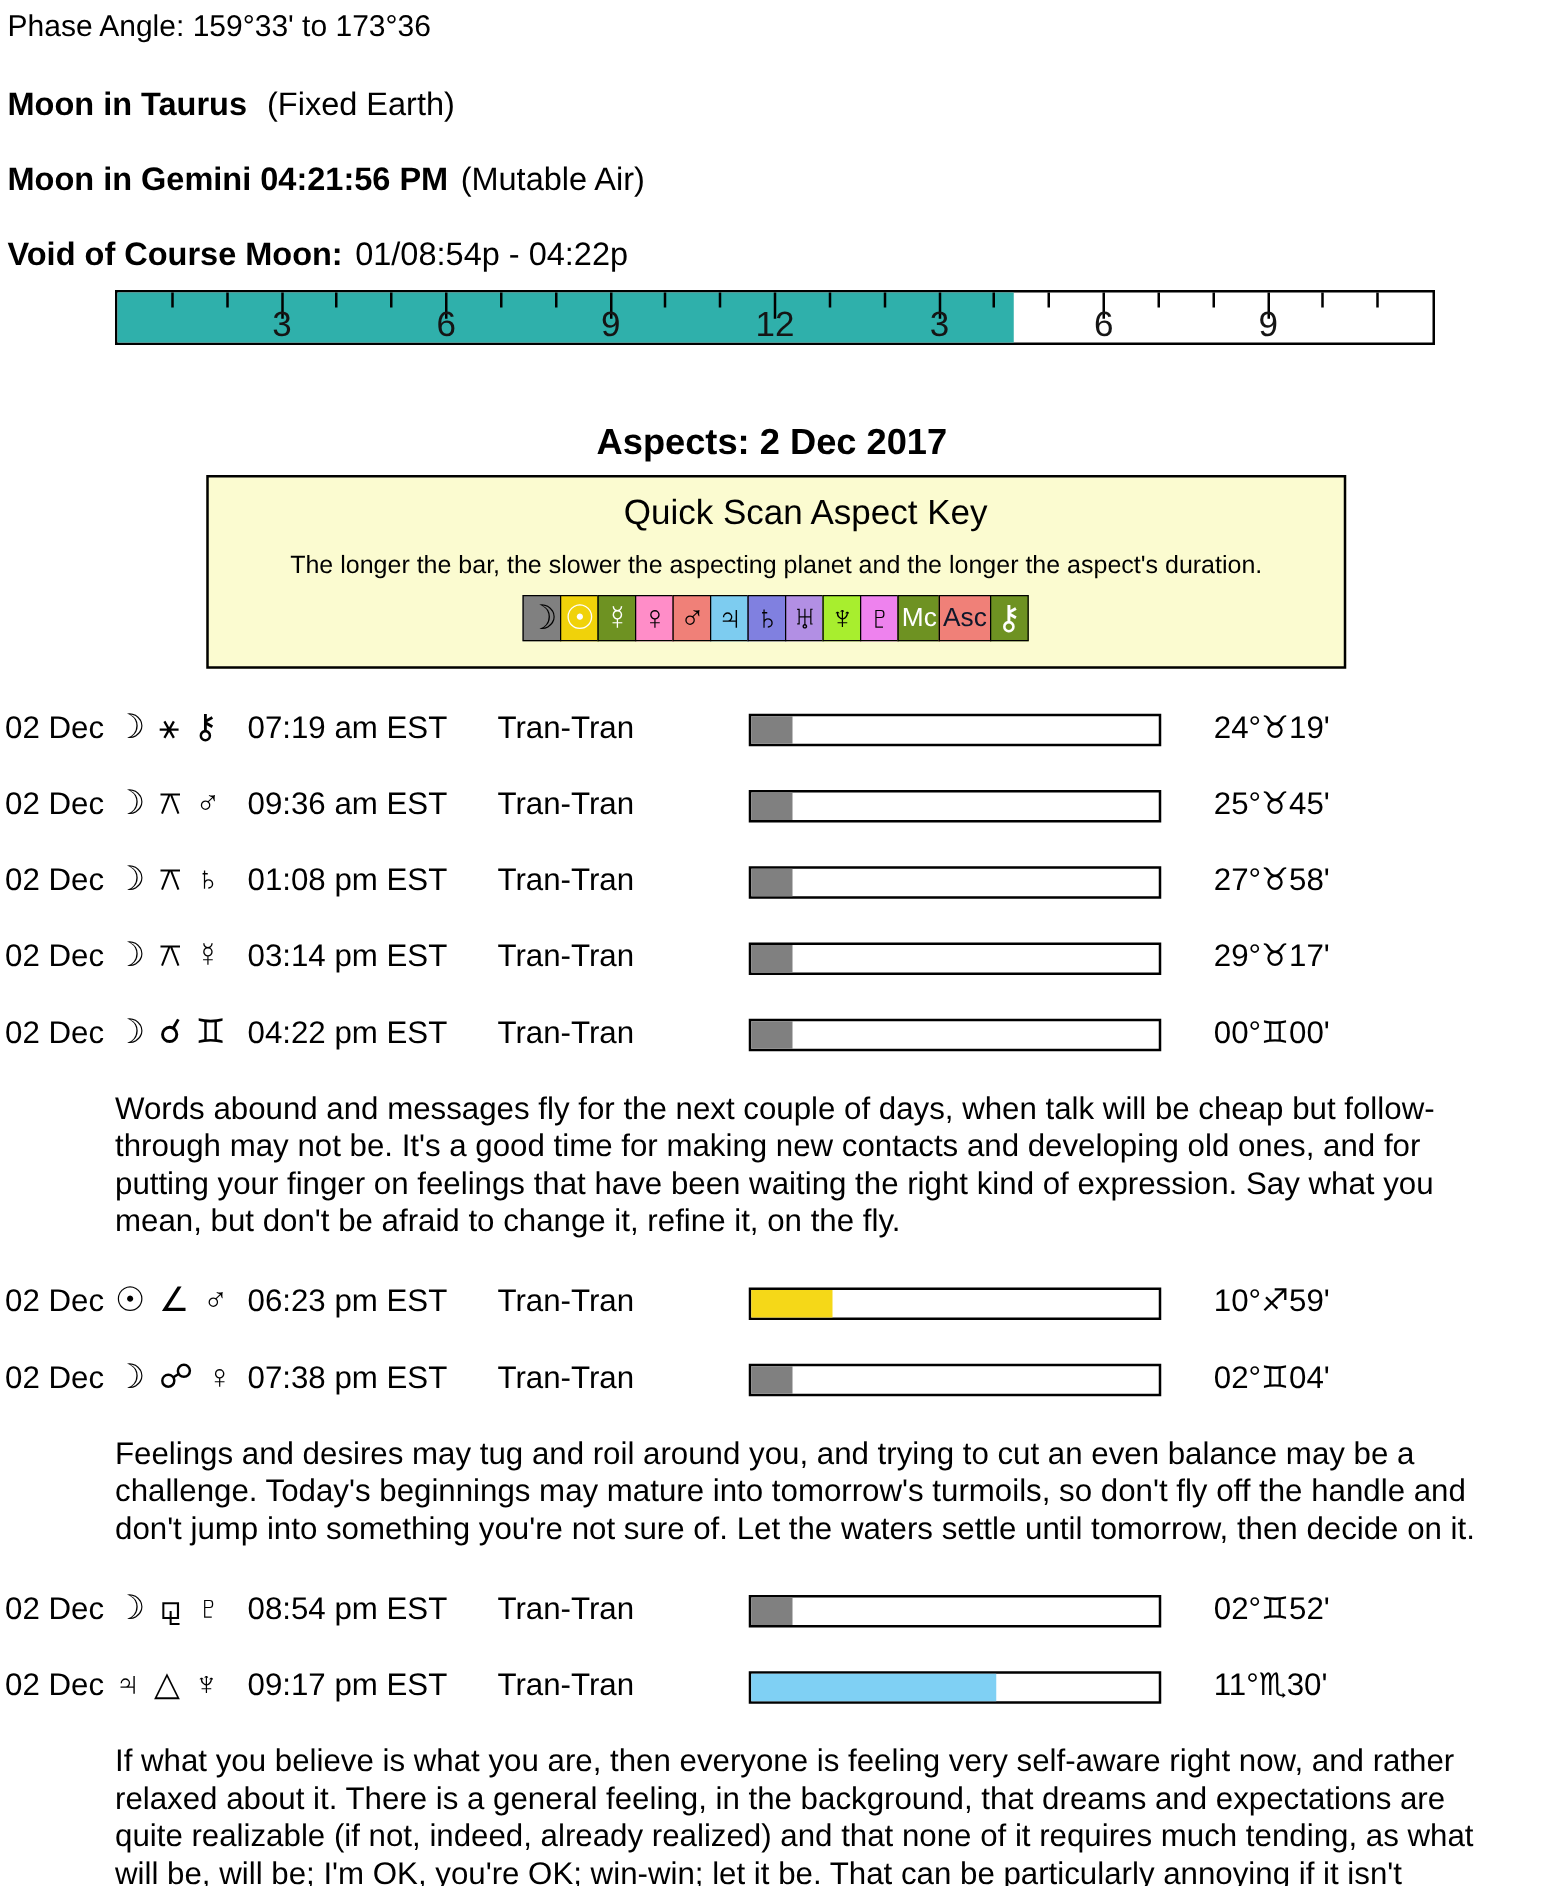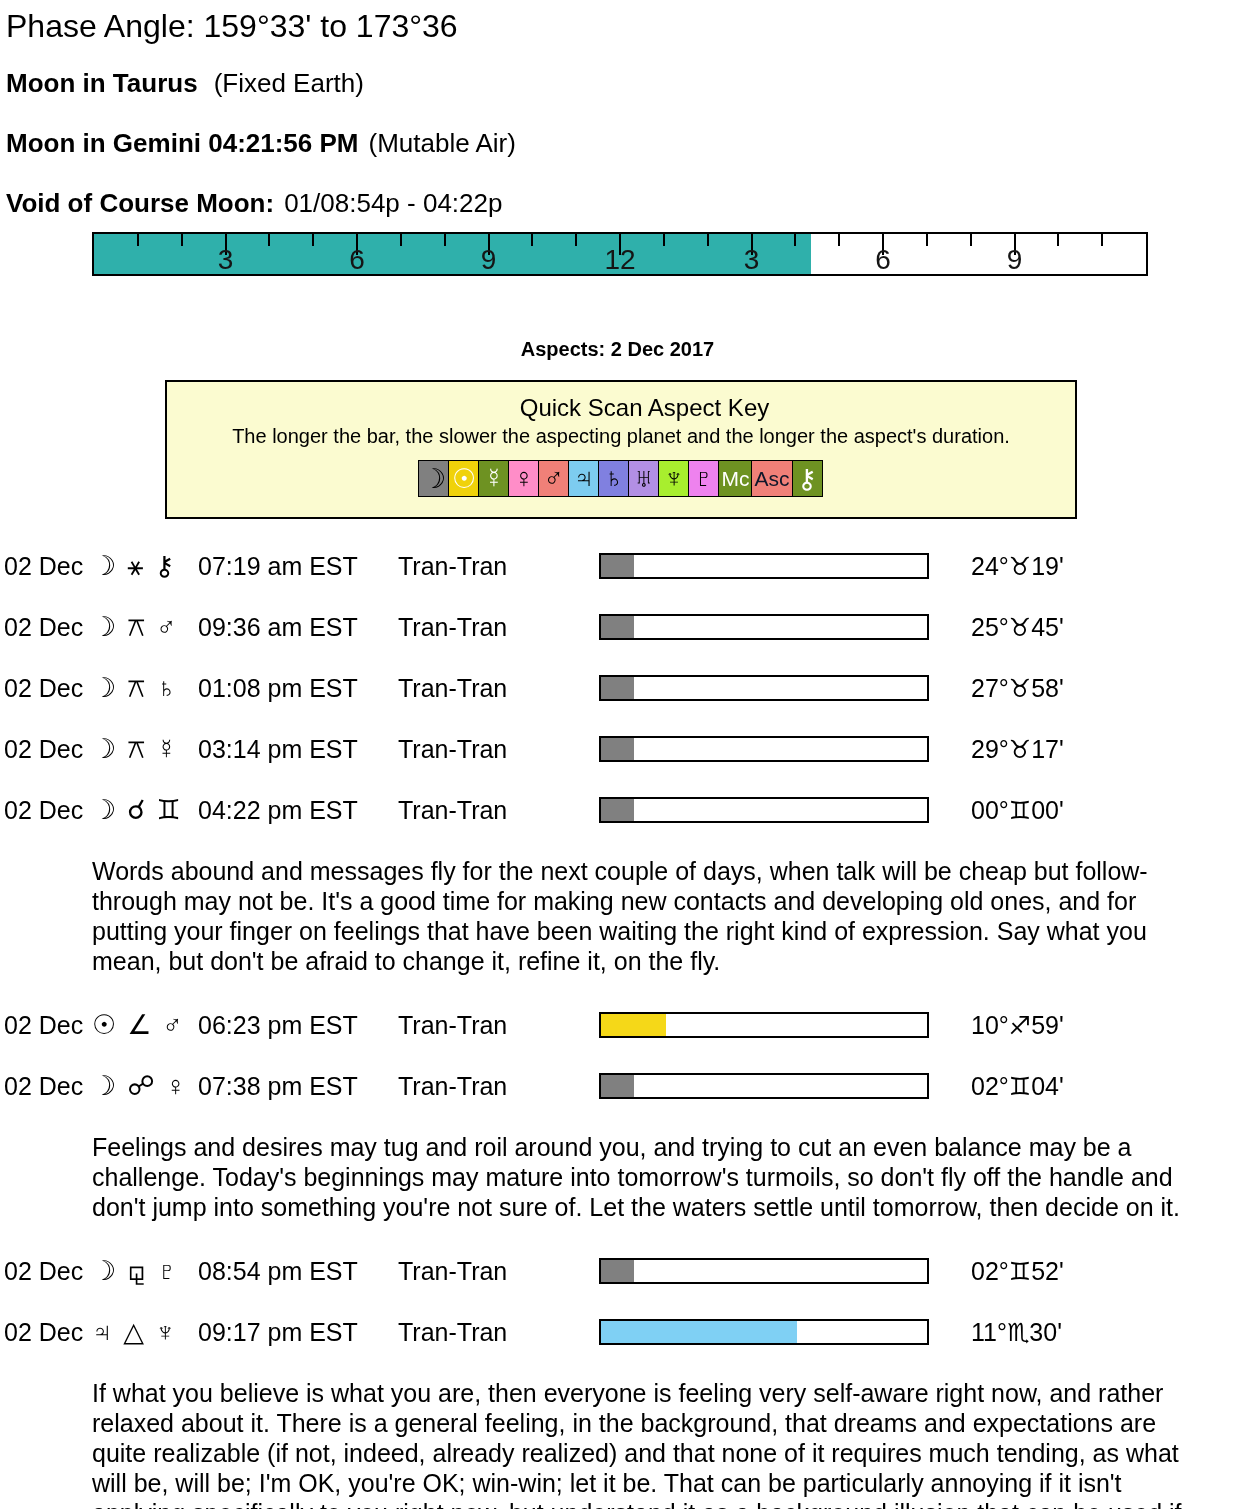--- a/index.html
+++ b/index.html
@@ -2,47 +2,47 @@
 <html><head>
 <meta charset="utf-8">
 <style>
   html,body{margin:0;padding:0;}
   body{
     width:1235px;height:1509px;overflow:hidden;background:#fff;color:#000;
     font-family:"Liberation Sans","DejaVu Sans",sans-serif;
   }
   .hline{font-size:26px;height:32px;margin:0 0 28px 6px;white-space:nowrap;}
   .h1{padding-top:8px;display:flex;justify-content:space-between;margin-bottom:28px;}
-  .h1 .pa{font-size:32px;padding-right:2px;}
+  .h1 .pa{font-size:24px;padding-right:2px;}
   b{font-weight:bold;}
   .gap{margin-left:10px;}
   .gap2{margin-left:16px;}
   .h4{margin-bottom:12px;}
   
   .timeline{position:relative;margin-left:92px;width:1056px;height:44px;
     border:2px solid #000;box-sizing:border-box;background:#fff;}
   .tfill{position:absolute;left:0;top:0;bottom:0;}
   .tick{position:absolute;top:0;width:2px;background:#000;}
   .tick.minor{height:12px;}
   .tick.major{height:21px;}
   .tlabel{position:absolute;top:10px;transform:translateX(-50%);font-size:28px;color:#151515;}
   
-  .atitle{text-align:center;font-size:20px;font-weight:bold;margin-top:62px;height:32px;}
+  .atitle{text-align:center;font-size:29px;font-weight:bold;margin-top:62px;height:32px;}
   
   .keybox{margin:10px 0 0 165px;width:912px;box-sizing:border-box;border:2px solid #000;
     text-align:center;padding:12px 0 20px;}
-  .key-title{font-size:24px;margin-bottom:3px;padding-left:47px;}
+  .key-title{font-size:28px;margin-bottom:15px;padding-left:47px;}
   .key-sub{font-size:20px;margin-bottom:12px;}
   .chips{display:inline-flex;vertical-align:middle;}
   .chip{min-width:31px;height:37px;display:inline-flex;align-items:center;justify-content:center;
     border:1px solid #000;font-size:27px;padding:0 2px;margin-left:-1px;box-sizing:border-box;}
   .chip.txt{font-size:21px;}
   
   .rows{margin-top:32px;}
-  .arow{display:flex;align-items:center;height:30px;margin-bottom:31px;font-size:25px;white-space:nowrap;}
+  .arow{display:flex;align-items:flex-end;height:30px;margin-bottom:31px;font-size:25px;white-space:nowrap;}
   .c-date{width:92px;padding-left:4px;box-sizing:border-box;}
   .c-syms{width:106px;display:flex;gap:11px;font-size:27px;align-items:center;}
   .c-time{width:200px;}
   .c-type{width:201px;}
   .c-bar{width:330px;height:26px;border:2px solid #000;box-sizing:border-box;position:relative;background:#fff;}
   .c-bar .fill{position:absolute;left:0;top:0;bottom:0;}
   .c-val{margin-left:42px;}
   .note{font-size:25px;line-height:30px;margin:2px 23px 34px 92px;}
 </style>
 </head>

